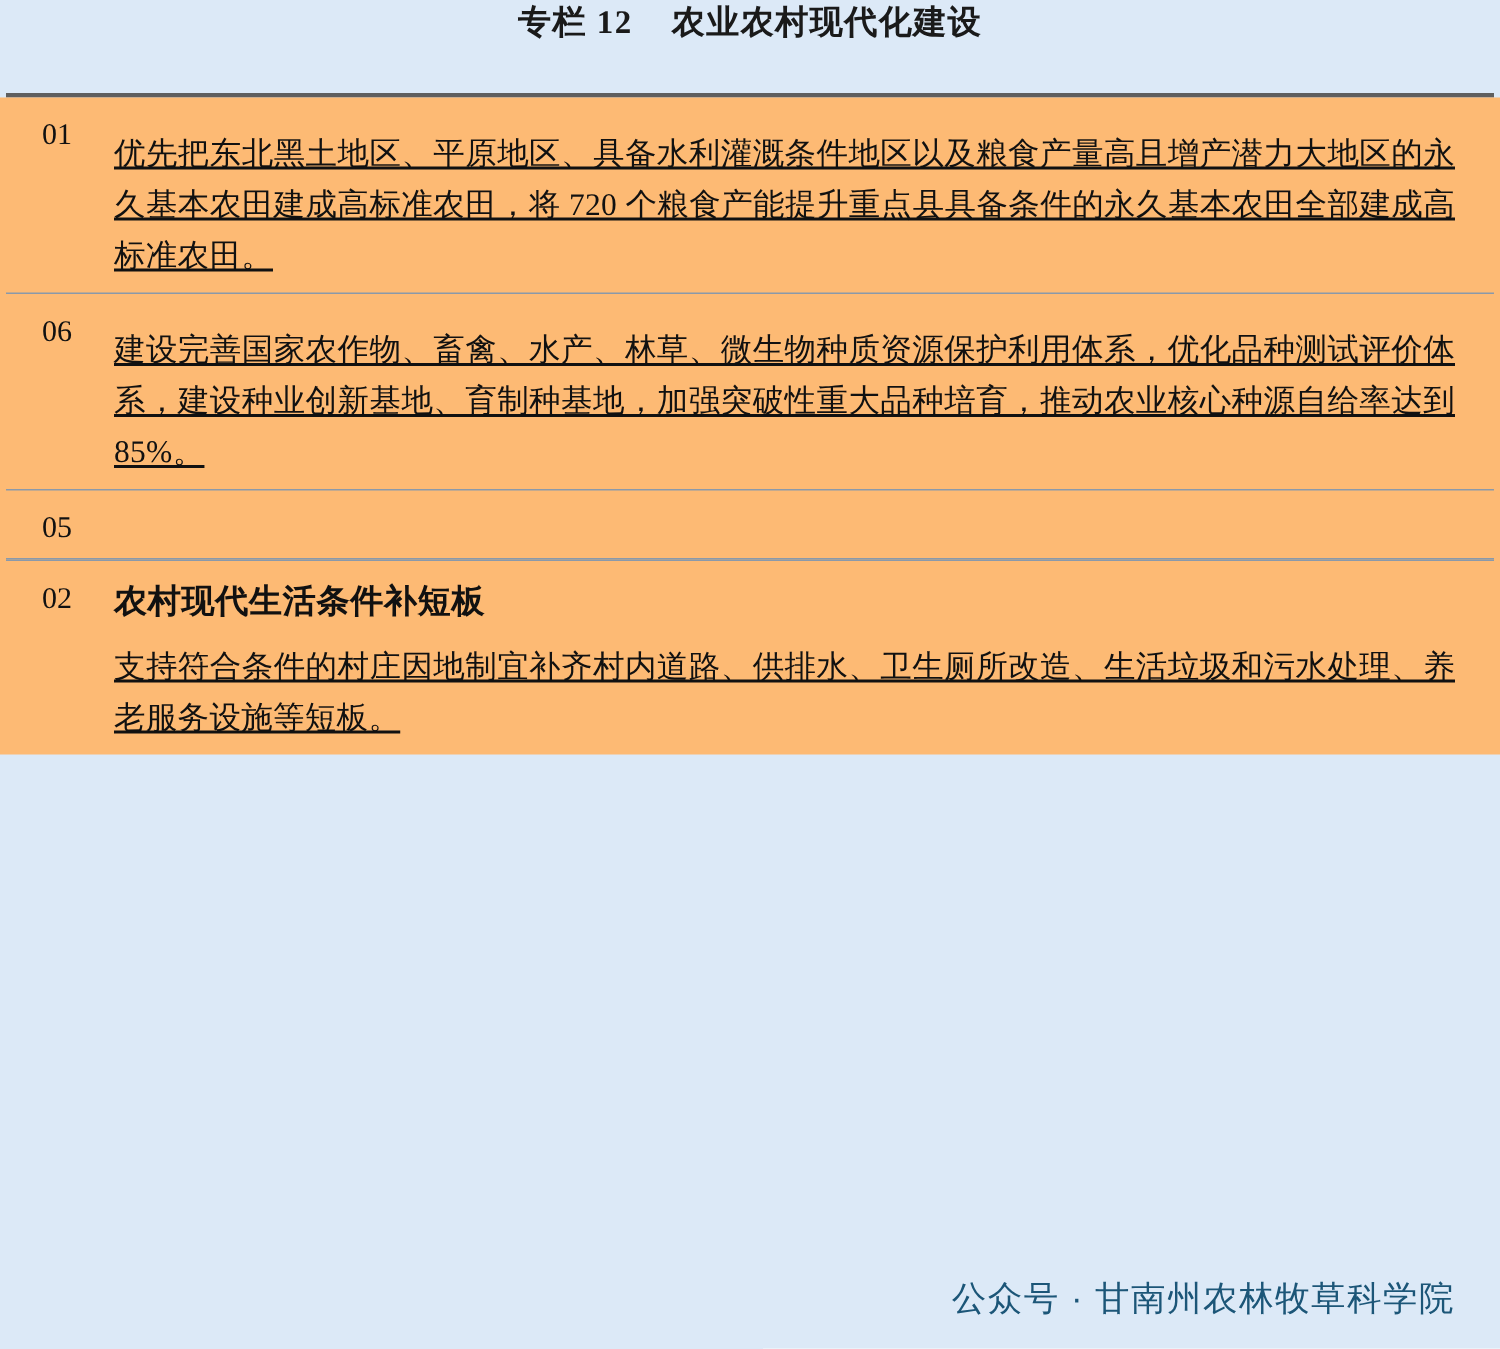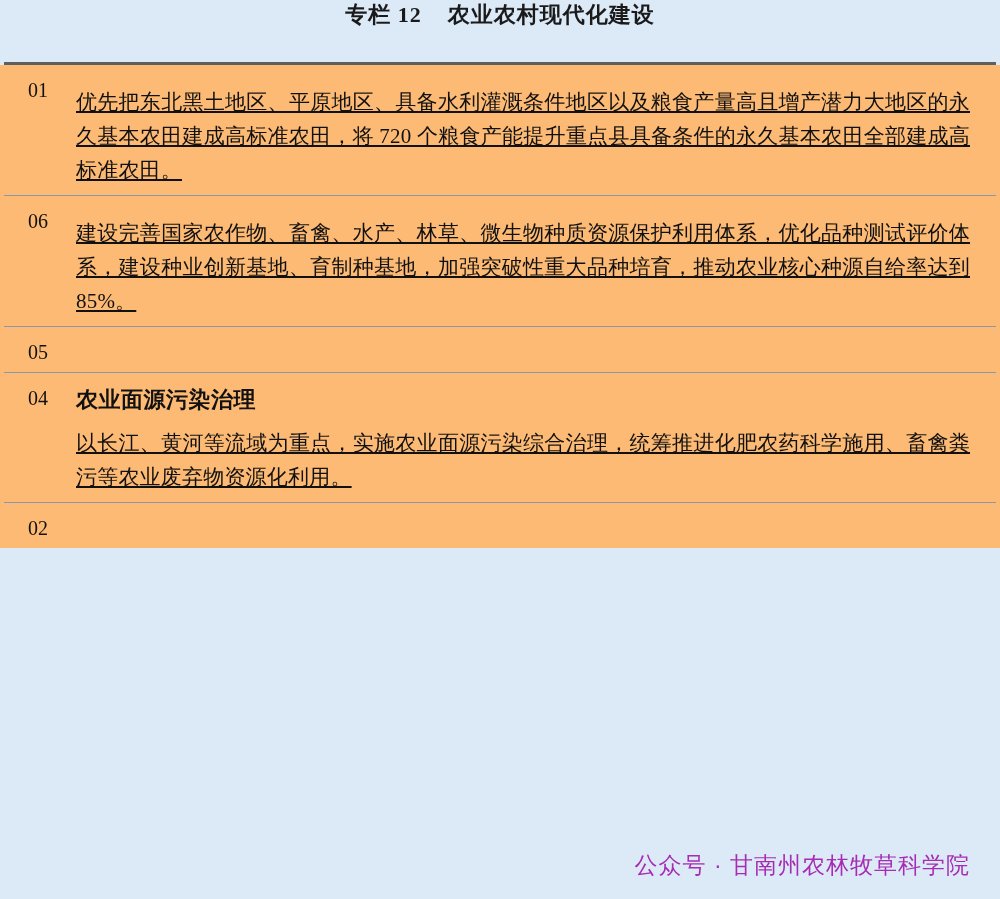--- a/index.html
+++ b/index.html
@@ -81,21 +81,21 @@
     letter-spacing: 0.2px;
     margin-top: 10px;
     text-decoration: underline;
   }
   .watermark {
     position: absolute;
     right: 30px;
     bottom: 18px;
     font-family: "Liberation Sans", sans-serif;
     font-size: 23px;
-    color: #a21caf;
+    color: #0c4a6e;
     opacity: 0.92;
     white-space: nowrap;
     letter-spacing: 1px;
     pointer-events: none;
   }
 </style>
 </head>
 <body>
 
 <div class="panel">
@@ -126,31 +126,28 @@
     </div>
 
     <div class="rule thin"></div>
 
     <div class="row">
       <div class="row-num">05</div>
     </div>
 
     <div class="rule thin"></div>
 
-    <div class="row">
-      <div class="row-num">04</div>
-      <div class="row-body">
-        <div class="row-heading">农业面源污染治理</div>
-        <div class="row-text">以长江、黄河等流域为重点，实施农业面源污染综合治理，统筹推进化肥农药科学施用、畜禽粪污等农业废弃物资源化利用。</div>
-      </div>
-    </div>
 
     <div class="rule thin"></div>
 
     <div class="row">
       <div class="row-num">02</div>
+      <div class="row-body">
+        <div class="row-heading">农村现代生活条件补短板</div>
+        <div class="row-text">支持符合条件的村庄因地制宜补齐村内道路、供排水、卫生厕所改造、生活垃圾和污水处理、养老服务设施等短板。</div>
+      </div>
     </div>
 
   </div>
 
   <div class="watermark">公众号 · 甘南州农林牧草科学院</div>
 
 </div>
 
 </body></html>

